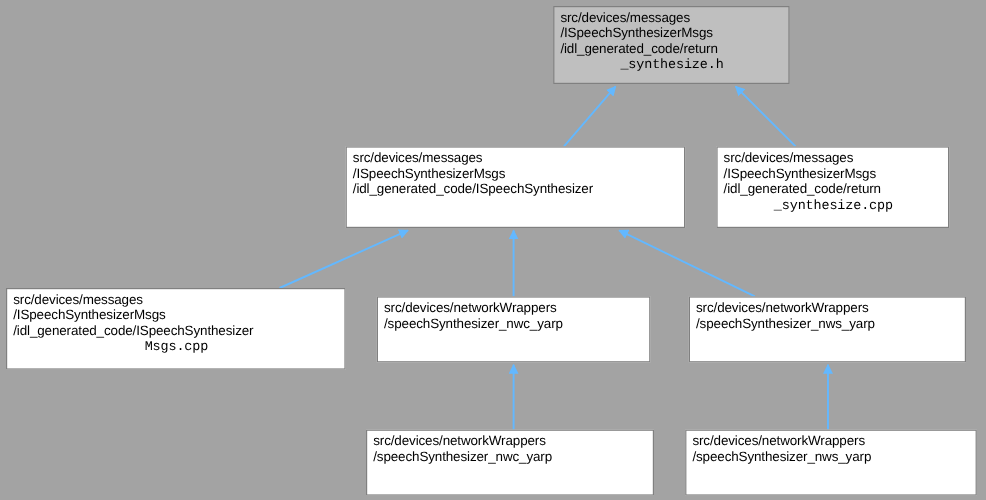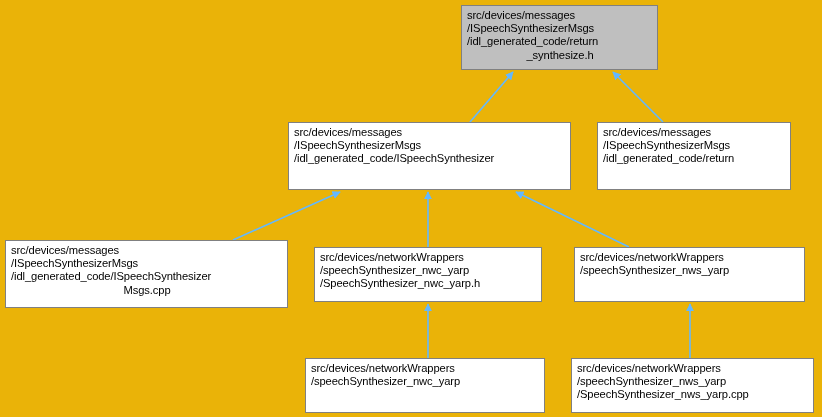--- a/index.html
+++ b/index.html
@@ -8,21 +8,21 @@
     padding: 0;
     background: #000000;
   }
   body {
     font-family: "Liberation Sans", sans-serif;
   }
   #graph-canvas {
     position: relative;
     width: 822px;
     height: 417px;
-    background: #eab308;
+    background: #a3a3a3;
     overflow: hidden;
   }
   #edge-layer {
     position: absolute;
     left: 0;
     top: 0;
     width: 822px;
     height: 417px;
     pointer-events: none;
   }
@@ -42,20 +42,21 @@
   .graph-node.filled {
     background: #bfbfbf;
     border: 1px solid #808080;
   }
   .node-line {
     display: block;
     white-space: pre;
   }
   .node-line.center {
     text-align: center;
+    font-family: Liberation Mono, monospace;
   }
 </style>
 </head>
 <body>
 
 <div id="graph-canvas">
   <svg id="edge-layer" viewBox="0 0 822 417" xmlns="http://www.w3.org/2000/svg">
       <defs>
         <marker id="arrowhead" viewBox="0 0 10 10" refX="9" refY="5" markerWidth="5.2" markerHeight="5.2" orient="auto" markerUnits="strokeWidth">
           <path d="M 0 0 L 10 5 L 0 10 z" fill="#63b8ff"></path>
@@ -78,39 +79,38 @@
       </div>
       <div class="graph-node" style="left: 288px; top: 122px; width: 283px; height: 68px;">
         <span class="node-line">src/devices/messages</span>
         <span class="node-line">/ISpeechSynthesizerMsgs</span>
         <span class="node-line">/idl_generated_code/ISpeechSynthesizer</span>
       </div>
       <div class="graph-node" style="left: 597px; top: 122px; width: 194px; height: 68px;">
         <span class="node-line">src/devices/messages</span>
         <span class="node-line">/ISpeechSynthesizerMsgs</span>
         <span class="node-line">/idl_generated_code/return</span>
+        <span class="node-line center">_synthesize.cpp</span>
       </div>
       <div class="graph-node" style="left: 5px; top: 240px; width: 283px; height: 68px;">
         <span class="node-line">src/devices/messages</span>
         <span class="node-line">/ISpeechSynthesizerMsgs</span>
         <span class="node-line">/idl_generated_code/ISpeechSynthesizer</span>
         <span class="node-line center">Msgs.cpp</span>
       </div>
       <div class="graph-node" style="left: 314px; top: 247px; width: 228px; height: 55px;">
         <span class="node-line">src/devices/networkWrappers</span>
         <span class="node-line">/speechSynthesizer_nwc_yarp</span>
-        <span class="node-line">/SpeechSynthesizer_nwc_yarp.h</span>
       </div>
       <div class="graph-node" style="left: 574px; top: 247px; width: 231px; height: 55px;">
         <span class="node-line">src/devices/networkWrappers</span>
         <span class="node-line">/speechSynthesizer_nws_yarp</span>
       </div>
       <div class="graph-node" style="left: 305px; top: 358px; width: 240px; height: 55px;">
         <span class="node-line">src/devices/networkWrappers</span>
         <span class="node-line">/speechSynthesizer_nwc_yarp</span>
       </div>
       <div class="graph-node" style="left: 571px; top: 358px; width: 243px; height: 55px;">
         <span class="node-line">src/devices/networkWrappers</span>
         <span class="node-line">/speechSynthesizer_nws_yarp</span>
-        <span class="node-line">/SpeechSynthesizer_nws_yarp.cpp</span>
       </div>
     </div>
 </div>
 
 </body></html>

